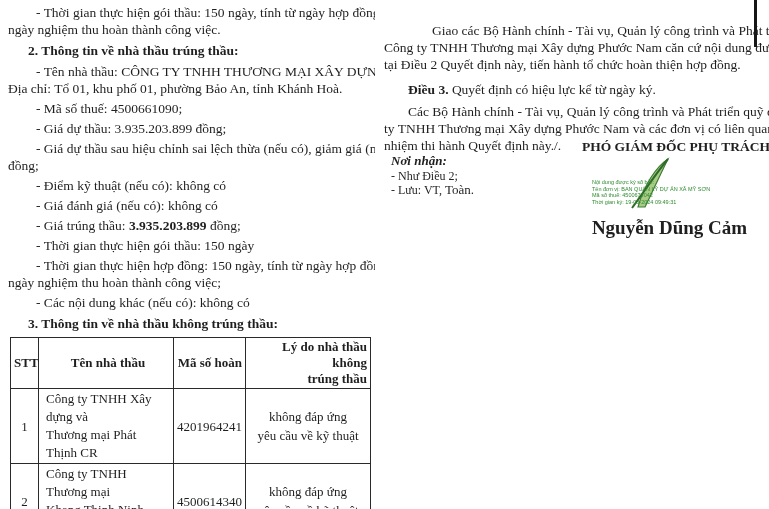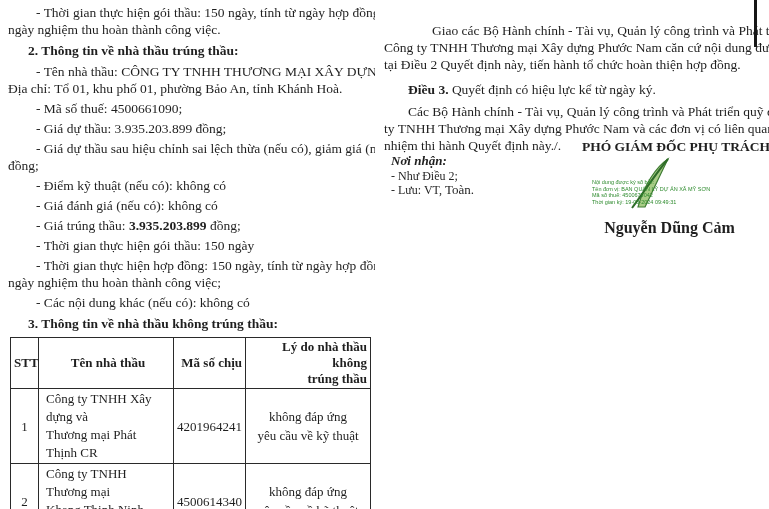--- a/index.html
+++ b/index.html
@@ -45,21 +45,21 @@
   .nn-sub   { font-size:13px; }
   .sig-right { position:absolute; left:198px; top:138px; width:175px; text-align:center; }
   .sig-title { font-weight:bold; font-size:13.5px; white-space:nowrap; }
   .stampbox { position:relative; height:62px; text-align:left; }
   .stamp-leaf { position:absolute; left:46px; top:2px; }
   .stamp-text {
     position:absolute; left:10px; top:24px; font-size:5.5px; line-height:6.5px;
     font-family:"Liberation Sans","DejaVu Sans",sans-serif;
     white-space:nowrap;
   }
-  .sig-name { font-weight:bold; font-size:16px; margin-top:2px; white-space:nowrap; }
+  .sig-name { font-weight:bold; font-size:19px; margin-top:2px; white-space:nowrap; }
   
   .corner-mark { position:absolute; left:754px; top:0; width:2.5px; height:47px; background:#161616; }
 </style>
 </head>
 <body>
 
 <div class="screen">
 
   <div class="col-left">
 
@@ -97,21 +97,21 @@
 
     <div class="ln ind item">- Các nội dung khác (nếu có): không có</div>
 
     <div class="ln head" style="margin-bottom:1px">3. Thông tin về nhà thầu không trúng thầu:</div>
 
     <table class="bid">
       <thead>
         <tr class="hrow">
           <th class="c-stt">STT</th>
           <th class="c-name" style="text-align:center">Tên nhà thầu</th>
-          <th class="c-tax">Mã số chịu</th>
+          <th class="c-tax">Mã số hoàn</th>
           <th class="c-why">
               <span style="display:block">Lý do nhà thầu không</span>
               <span style="display:block">trúng thầu</span>
             </th>
         </tr>
       </thead>
       <tbody>
         <tr class="r1">
           <td class="c-stt">1</td>
           <td class="c-name">

